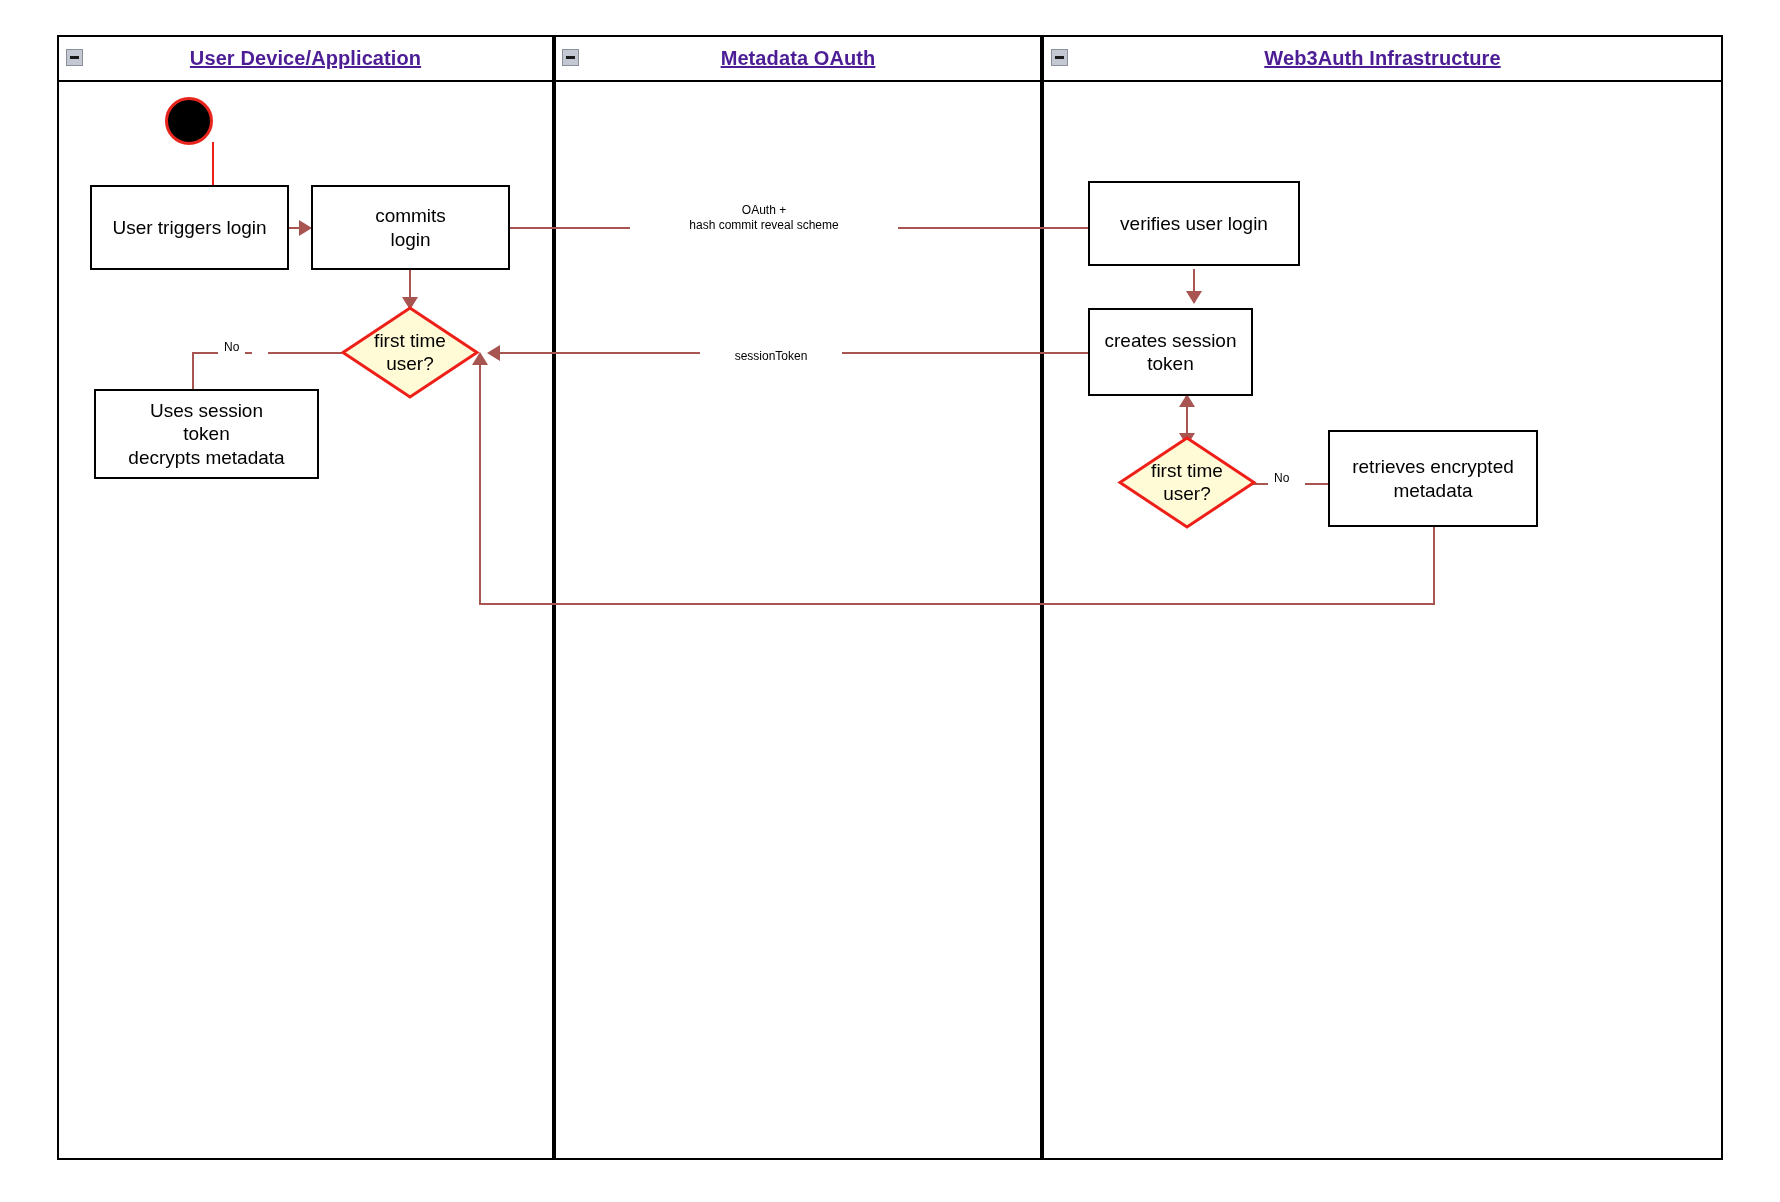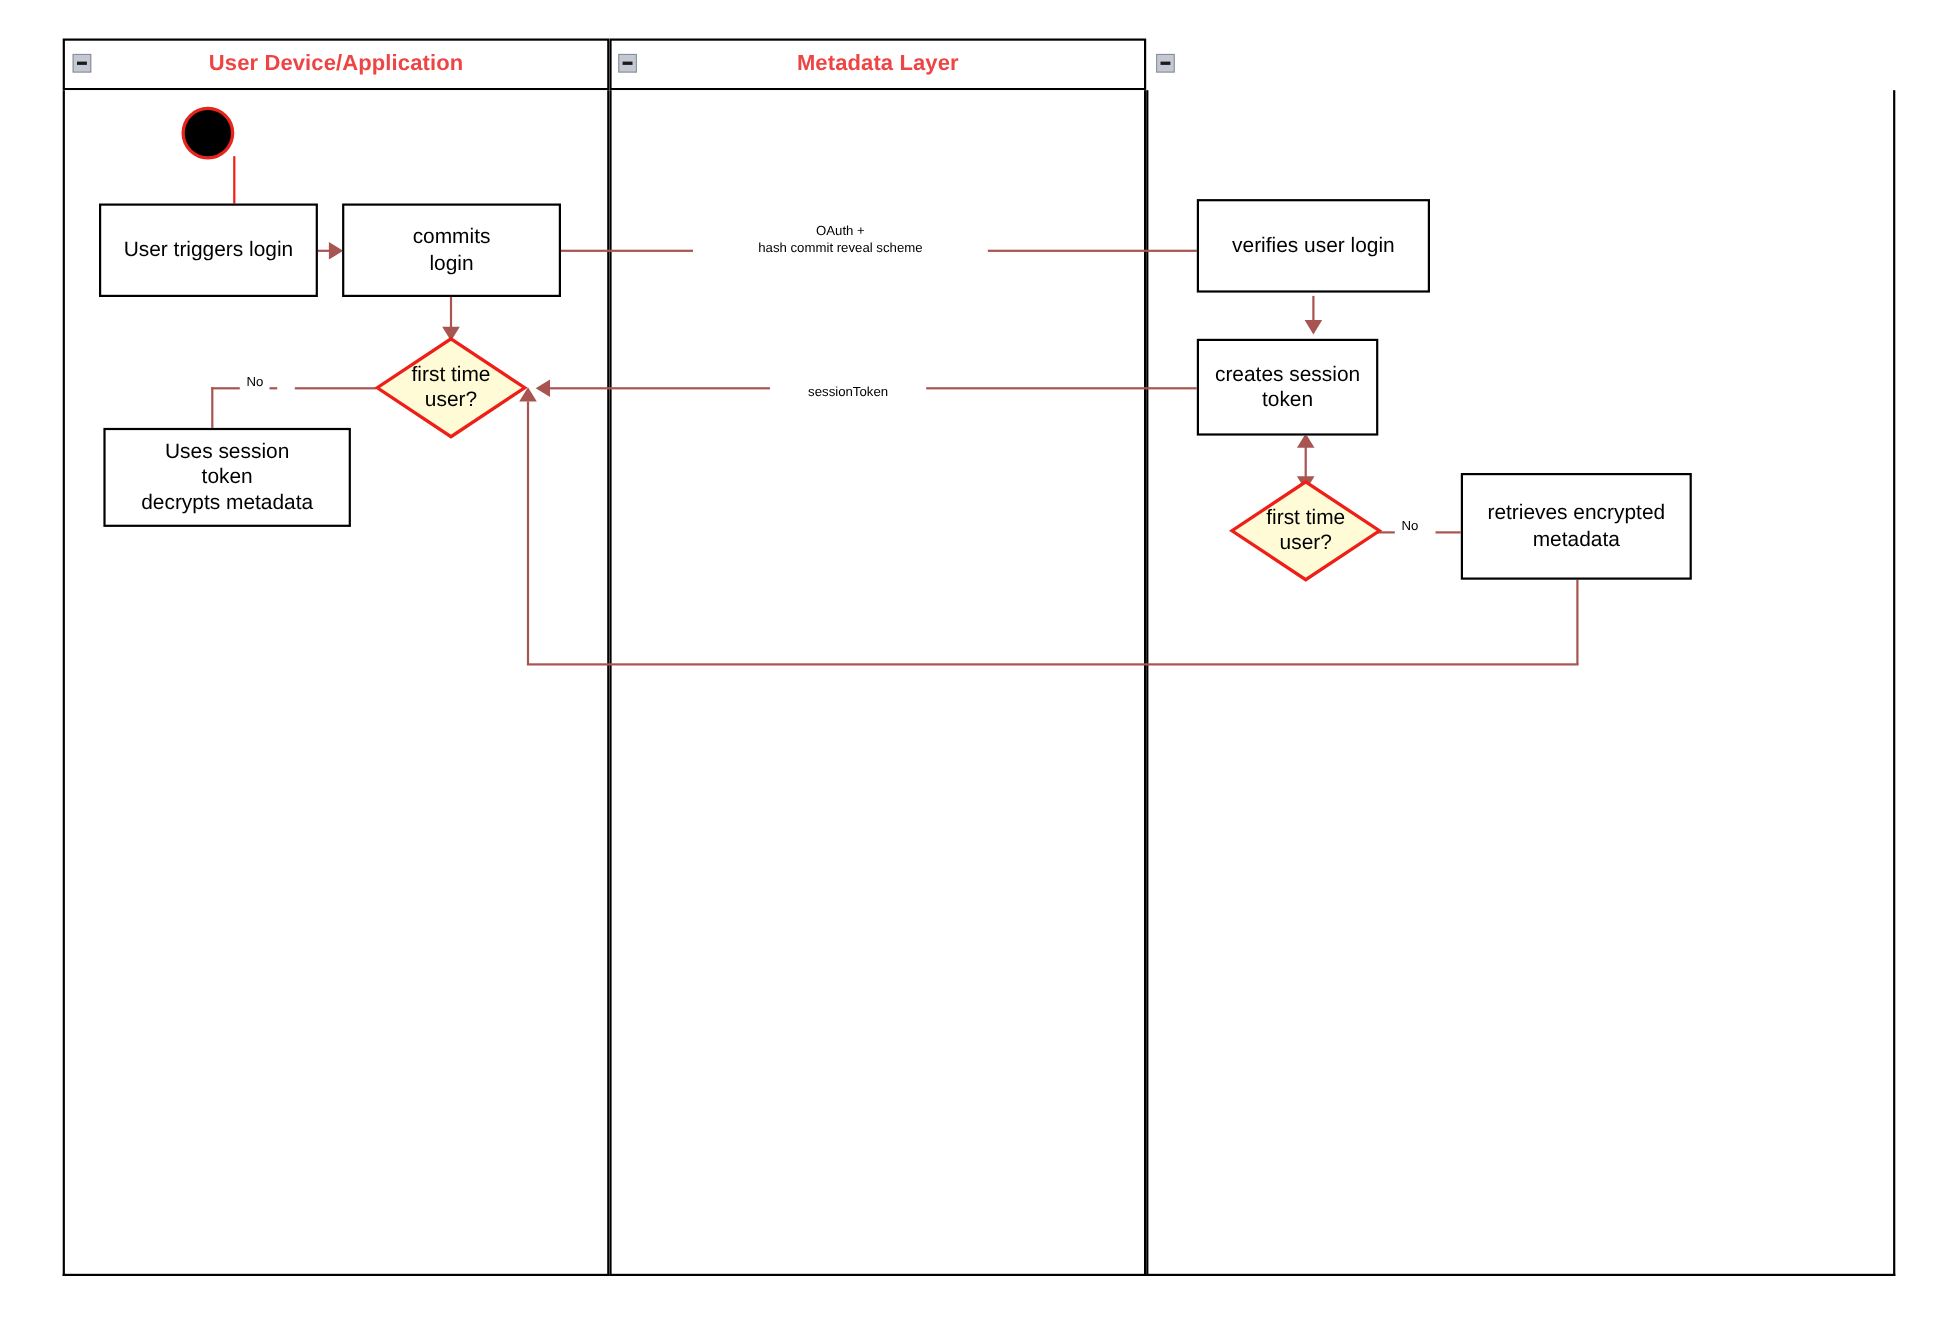--- a/index.html
+++ b/index.html
@@ -1,20 +1,20 @@
 <!DOCTYPE html>
 <html><head>
 <meta charset="utf-8">
 <style>
   html,body{margin:0;padding:0;background:#ffffff;}
   body{font-family:"Liberation Sans",sans-serif;}
   #canvas{position:relative;width:1780px;height:1202px;background:#ffffff;overflow:hidden;}
   .lane-head{position:absolute;box-sizing:border-box;border:2px solid #000;border-top:none;
              background:#fff;display:flex;align-items:center;justify-content:center;}
-  .lane-head-title{font-size:20px;font-weight:bold;color:#ef4444;letter-spacing:0.1px;}
+  .lane-head-title{font-size:20px;font-weight:bold;color:#4c1d95;letter-spacing:0.1px;text-decoration:underline;}
   .lane-body{position:absolute;box-sizing:border-box;border-left:2px solid #000;border-right:2px solid #000;
              border-bottom:2px solid #000;background:#fff;}
   .collapse-icon{position:absolute;width:17px;height:17px;box-sizing:border-box;
                  border:1px solid #8a8f9a;background:#c3c8d2;display:flex;align-items:center;justify-content:center;}
   .collapse-icon i{display:block;width:9px;height:3px;background:#1b1b1b;}
 
   .node{position:absolute;box-sizing:border-box;border:2px solid #000;background:#fff;
         display:flex;align-items:center;justify-content:center;text-align:center;
         font-size:19px;color:#000;line-height:1.22;padding:2px 6px;}
 
@@ -47,27 +47,30 @@
 
   <div class="lane-head" style="left:57px;top:35px;width:497px;height:47px;border-top:2px solid #000;">
     <span class="lane-head-title">User Device/Application</span>
   </div>
   <div class="collapse-icon" style="left:66px;top:49px;">
       <i></i>
     </div>
   <div class="lane-body" style="left:57px;top:82px;width:497px;height:1078px;"></div>
 
   <div class="lane-head" style="left:554px;top:35px;width:488px;height:47px;border-top:2px solid #000;">
-    <span class="lane-head-title">Metadata Layer</span>
+    <span class="lane-head-title">Metadata OAuth</span>
   </div>
   <div class="collapse-icon" style="left:562px;top:49px;">
       <i></i>
     </div>
   <div class="lane-body" style="left:554px;top:82px;width:488px;height:1078px;"></div>
 
+  <div class="lane-head" style="left:1042px;top:35px;width:681px;height:47px;border-top:2px solid #000;">
+    <span class="lane-head-title">Web3Auth Infrastructure</span>
+  </div>
   <div class="collapse-icon" style="left:1051px;top:49px;">
       <i></i>
     </div>
   <div class="lane-body" style="left:1042px;top:82px;width:681px;height:1078px;"></div>
 
   <div class="edge edge-v edge-red" style="left:212px;top:142px;height:44px;"></div>
 
   <div class="edge edge-h" style="left:288px;top:227px;width:16px;"></div>
   <div class="arrow arrow-right" style="left:299px;top:220px;"></div>
 

